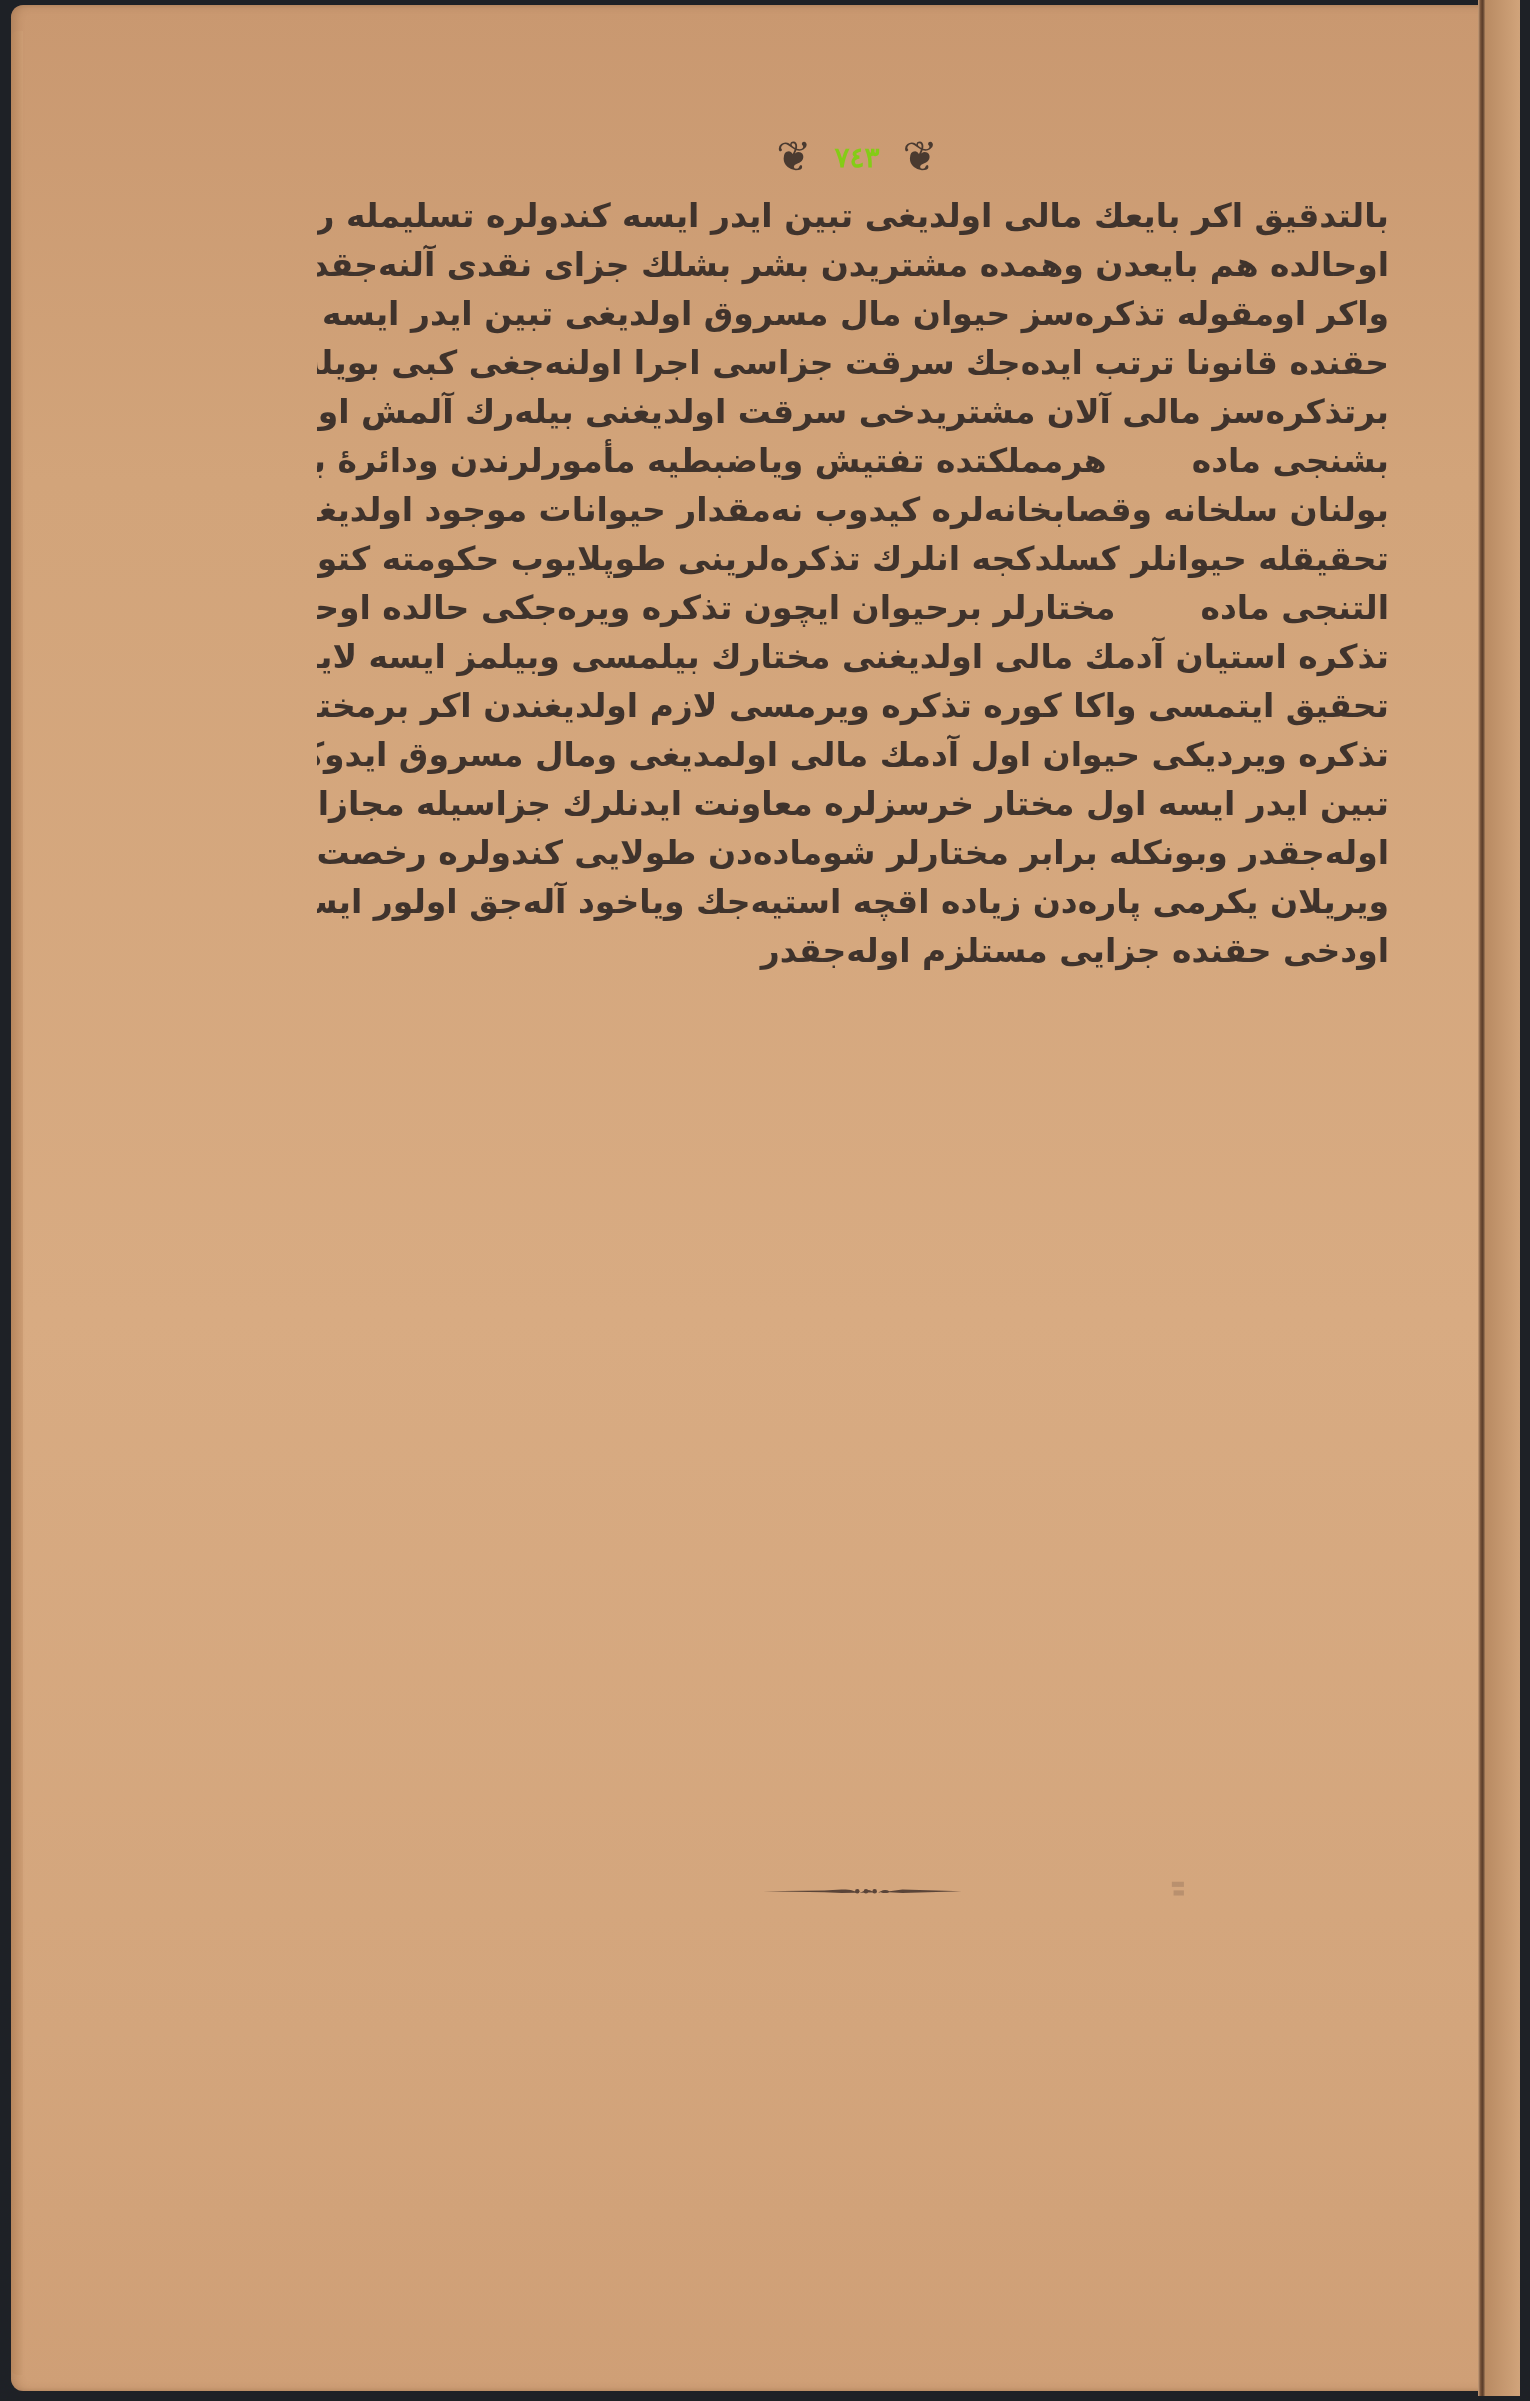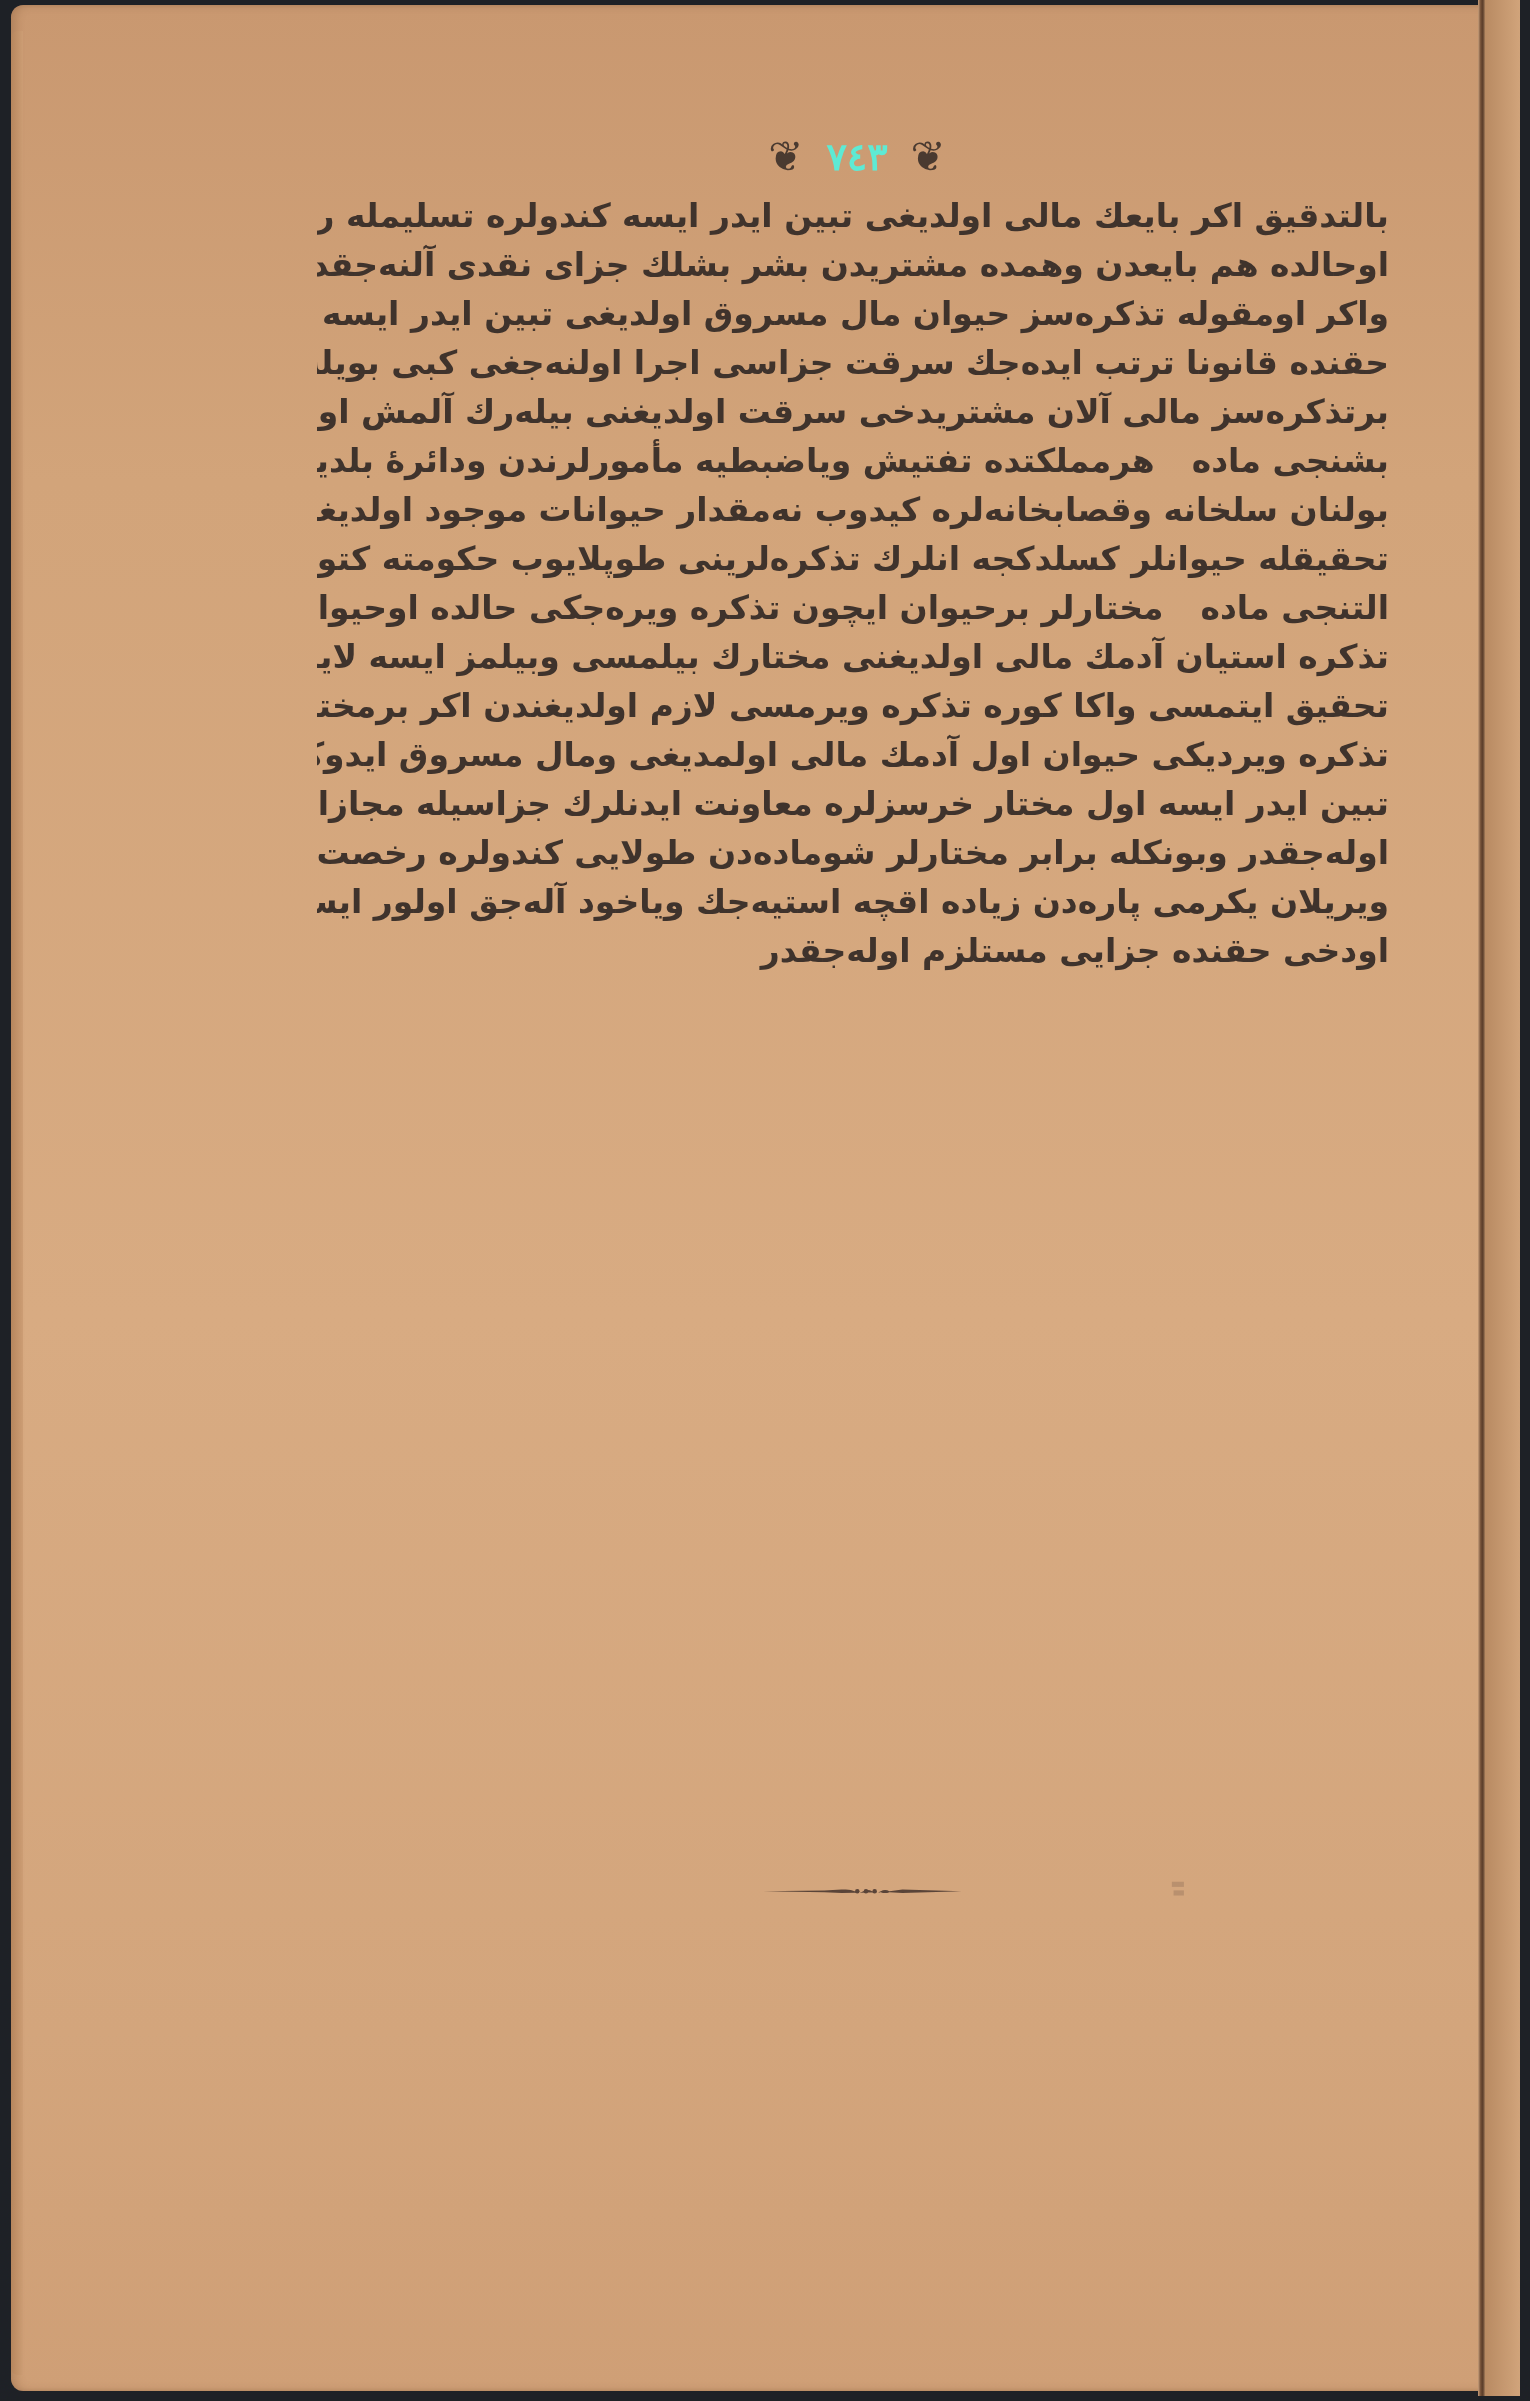--- a/index.html
+++ b/index.html
@@ -58,23 +58,23 @@
       color: #4a3a30;
     }
     .ornament {
       font-family: "DejaVu Sans", sans-serif;
       font-size: 42px;
       line-height: 1;
       color: #4a3a30;
     }
     .page-number {
       font-family: Liberation Serif, serif;
-      font-size: 38px;
+      font-size: 28px;
       font-weight: bold;
-      color: #5eead4;
+      color: #84cc16;
       direction: rtl;
     }
     .text-block {
       position: absolute;
       left: 317px;
       top: 191px;
       width: 1072px;
       direction: rtl;
       font-family: "DejaVu Sans", sans-serif;
       font-size: 33px;
@@ -87,21 +87,21 @@
       white-space: nowrap;
       overflow: hidden;
       text-align: justify;
       text-align-last: justify;
     }
     .line.last {
       text-align-last: right;
     }
     .article-head {
       display: inline-block;
-      margin-left: 37px;
+      margin-left: 85px;
     }
     .divider {
       position: absolute;
       left: 763px;
       top: 1887px;
       width: 199px;
       height: 8.7px;
     }
     .stamp {
       position: absolute;

